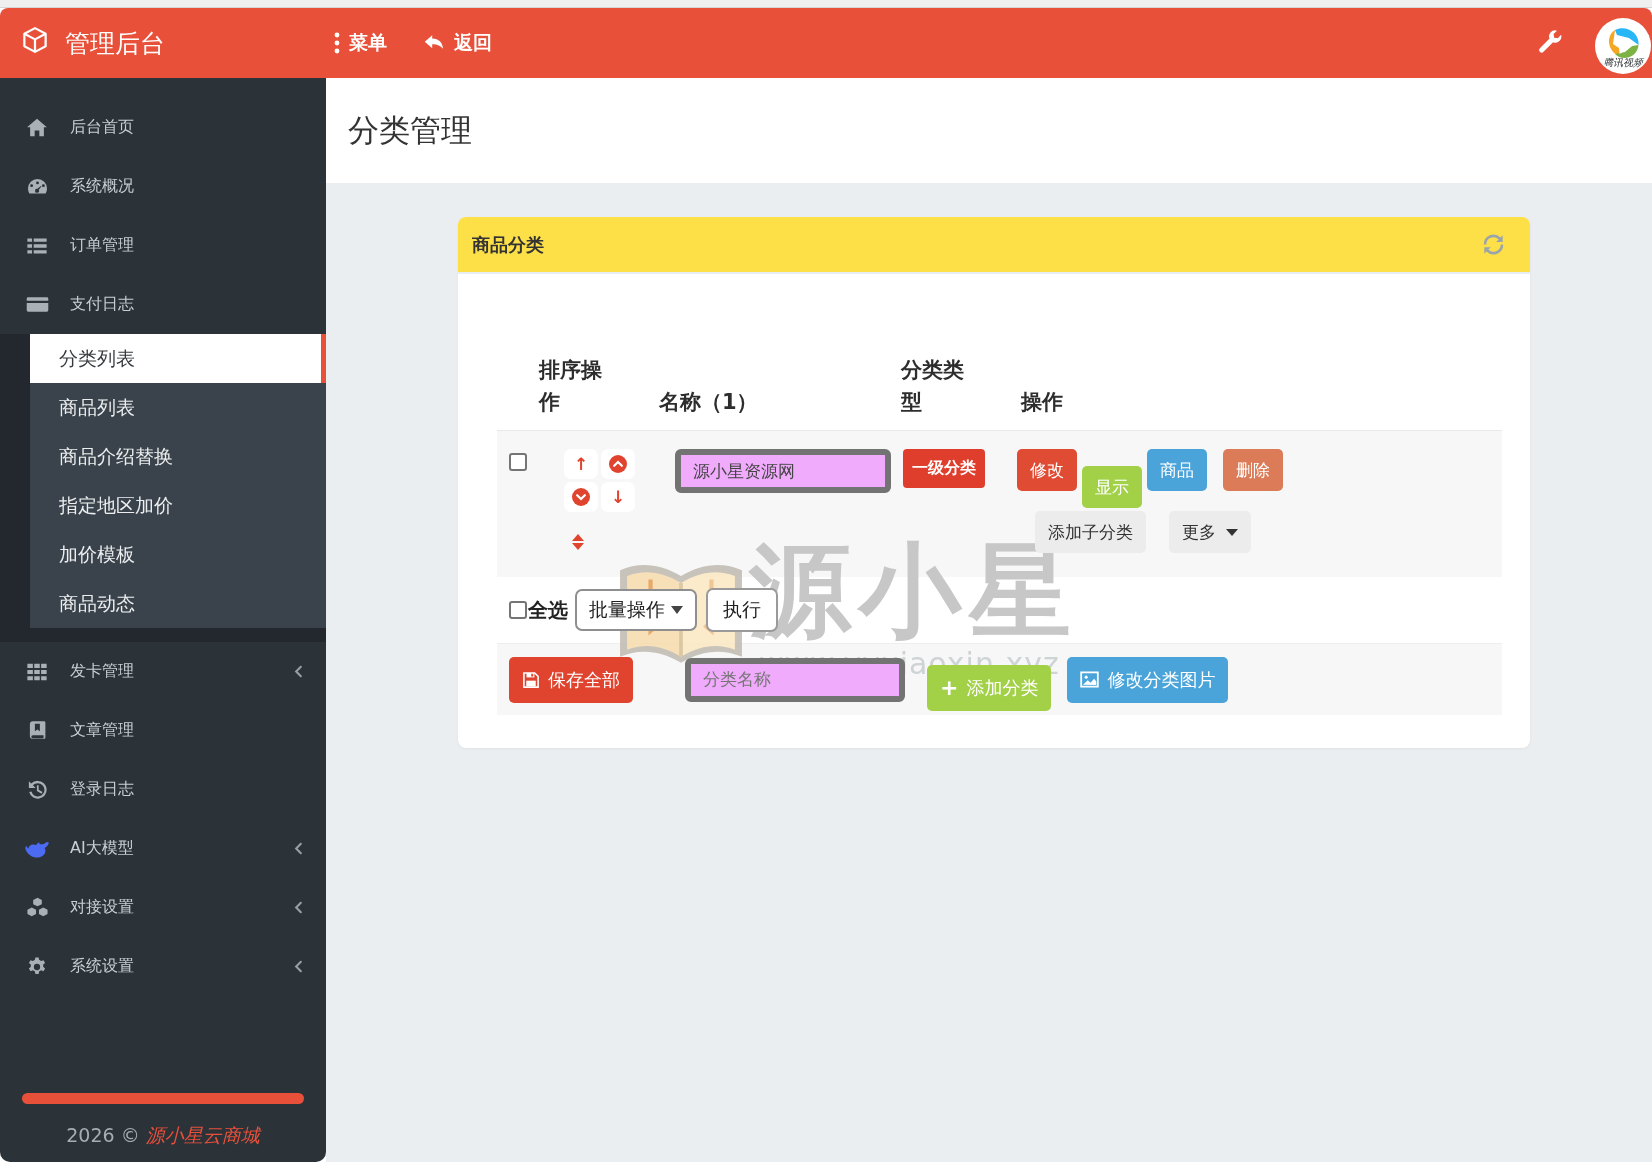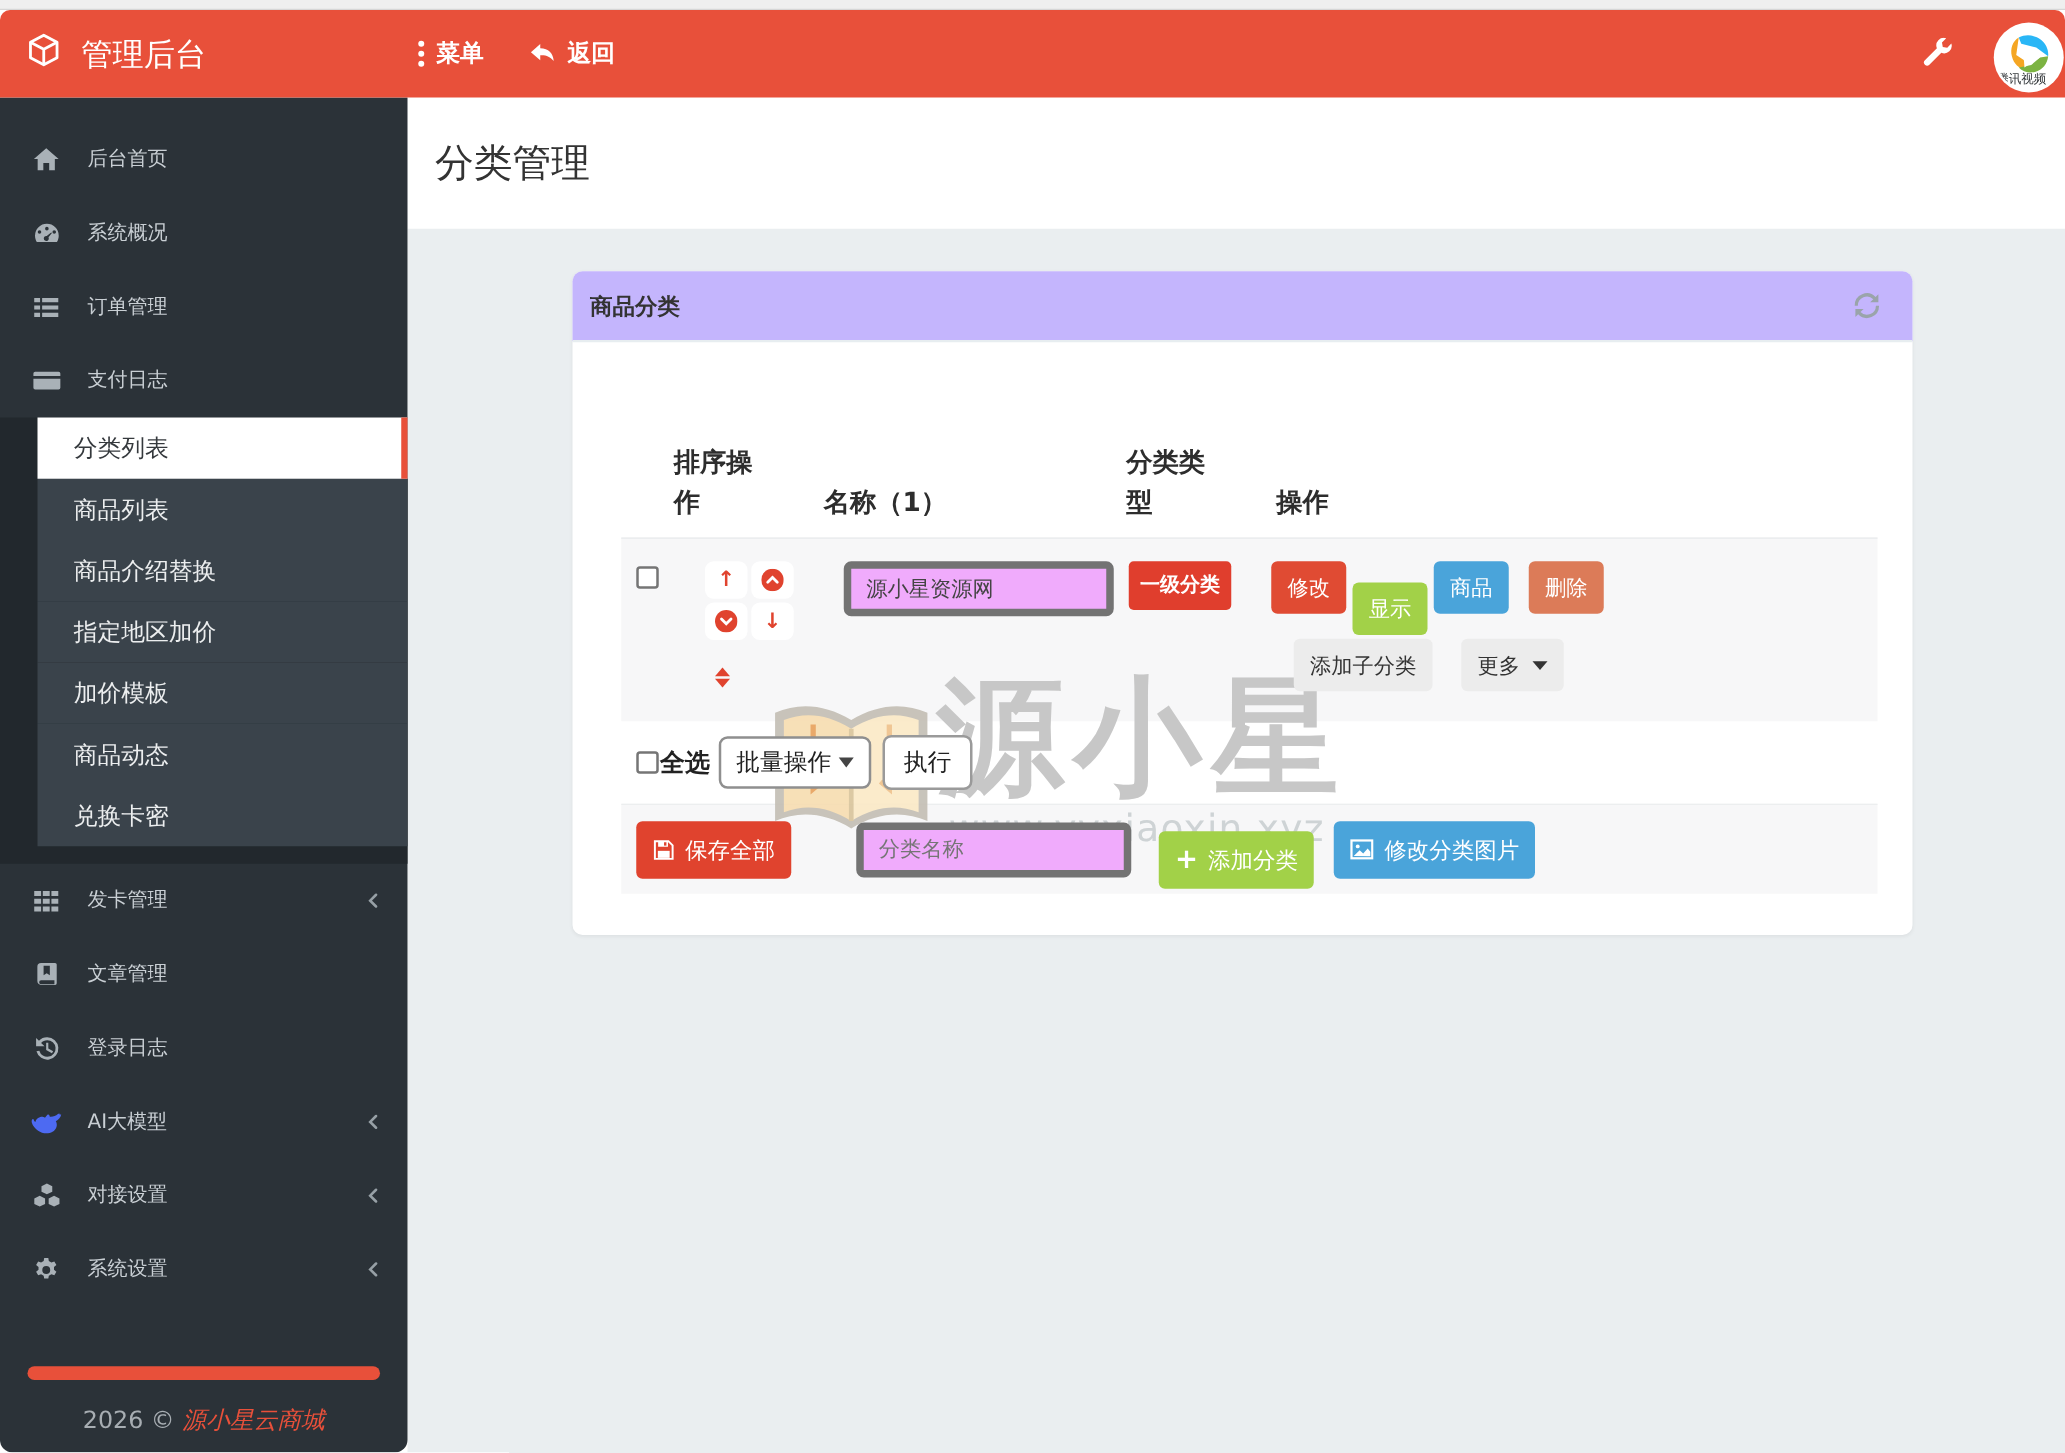--- a/index.html
+++ b/index.html
@@ -10,21 +10,21 @@
   .topstrip{position:absolute;top:0;left:0;right:0;height:8px;background:#efefef;border-bottom:1px solid #d6d6d6;z-index:6;}
   
   .appbar{position:absolute;top:8px;left:0;right:0;height:70px;background:#e8503a;
           border-radius:8px 8px 0 0;display:flex;align-items:center;color:#fff;z-index:5;}
   .brand{width:326px;display:flex;align-items:center;gap:15px;padding-left:20px;font-size:25px;}
   .nav{display:flex;align-items:center;gap:36px;margin-left:8px;font-size:19px;font-weight:600;}
   .navlink{display:flex;align-items:center;gap:9px;cursor:pointer;}
   .wrench{position:absolute;right:89px;top:22px;width:26px;height:26px;color:#fff;}
   .avatar{position:absolute;right:1px;top:10px;width:56px;height:56px;border-radius:50%;
           background:#fff;border:2px solid rgba(255,255,255,.85);overflow:hidden;}
-  .avatar .cap{position:absolute;bottom:2px;left:0;right:0;text-align:left;font-size:10px;color:#34383b;}
+  .avatar .cap{position:absolute;bottom:2px;left:0;right:0;text-align:center;font-size:10px;color:#34383b;font-style:italic;}
   
   .sidebar{position:absolute;top:78px;left:0;width:326px;bottom:0;background:#2b3238;
            border-radius:0 0 10px 10px;z-index:4;padding-top:20px;color:#c9cfd4;}
   .side-item{height:59px;display:flex;align-items:center;gap:20px;padding:0 20px 0 24px;font-size:16px;cursor:pointer;text-align:right;}
   .side-item .ic{width:26px;display:flex;justify-content:center;color:#a9b1b7;flex:none;}
   .side-item .chev{margin-left:auto;color:#97a0a6;display:flex;}
   .section-open{background:#22282d;padding-bottom:14px;border-bottom:1px solid #1d2control226;}
   .submenu{margin-left:30px;}
   .sub-item{height:49px;display:flex;align-items:center;background:#3a434b;color:#eceeef;
             font-size:19px;padding-left:29px;cursor:pointer;}
@@ -34,21 +34,21 @@
   .side-footer{position:absolute;bottom:13px;left:0;right:0;text-align:center;font-size:19px;color:#a7adb2;z-index:3;}
   .side-footer .brandlink{color:#e8503a;cursor:pointer;font-style:italic;}
   
   .content-header{position:absolute;top:78px;left:326px;right:0;height:105px;background:#fff;
                   display:flex;align-items:center;padding-left:22px;}
   .page-title{font-size:31px;font-weight:500;color:#333;}
   .content-bg{position:absolute;top:183px;left:326px;right:0;bottom:0;background:#eaeef0;}
   
   .card{position:absolute;left:458px;top:217px;width:1072px;height:531px;background:#fff;
         border-radius:8px;box-shadow:0 1px 3px rgba(0,0,0,.05);}
-  .card-header{height:57px;background:#c4b5fd;border-bottom:2px solid #e7edf0;border-radius:8px 8px 0 0;
+  .card-header{height:57px;background:#fde047;border-bottom:2px solid #e7edf0;border-radius:8px 8px 0 0;
                display:flex;align-items:center;padding:0 26px 0 14px;}
   .card-title{font-size:18px;font-weight:bold;color:#333;}
   .refresh{margin-left:auto;color:#9aa4aa;width:21px;height:21px;cursor:pointer;}
   .tablewrap{position:absolute;left:39px;right:28px;top:57px;bottom:0;}
   .cols{display:flex;}
   .c1{width:40px;flex:none;}.c2{width:118px;flex:none;}.c3{width:242px;flex:none;}
   .c4{width:120px;flex:none;}.c5{flex:1;}
   .thead{position:absolute;left:0;right:0;top:10px;height:146px;display:flex;align-items:flex-end;
          padding-bottom:12px;font-size:21px;font-weight:bold;color:#2d2d2d;line-height:1.5;}
   .hwrap{display:inline-block;}
@@ -201,23 +201,20 @@
           </div>
         <div class="sub-item">
             <span>指定地区加价</span>
           </div>
         <div class="sub-item">
             <span>加价模板</span>
           </div>
         <div class="sub-item">
             <span>商品动态</span>
           </div>
-        <div class="sub-item">
-            <span>兑换卡密</span>
-          </div>
       </div>
     </div>
 
     <div class="side-item">
       <span class="ic">
         <svg width="22" height="22" viewBox="0 0 16 16">
             <path fill="currentColor" d="M1 2h4v3H1zm5 0h4v3H6zm5 0h4v3h-4zM1 6.5h4v3H1zm5 0h4v3H6zm5 0h4v3h-4zM1 11h4v3H1zm5 0h4v3H6zm5 0h4v3h-4z"></path>
           </svg>
       </span>
       <span>发卡管理</span>

